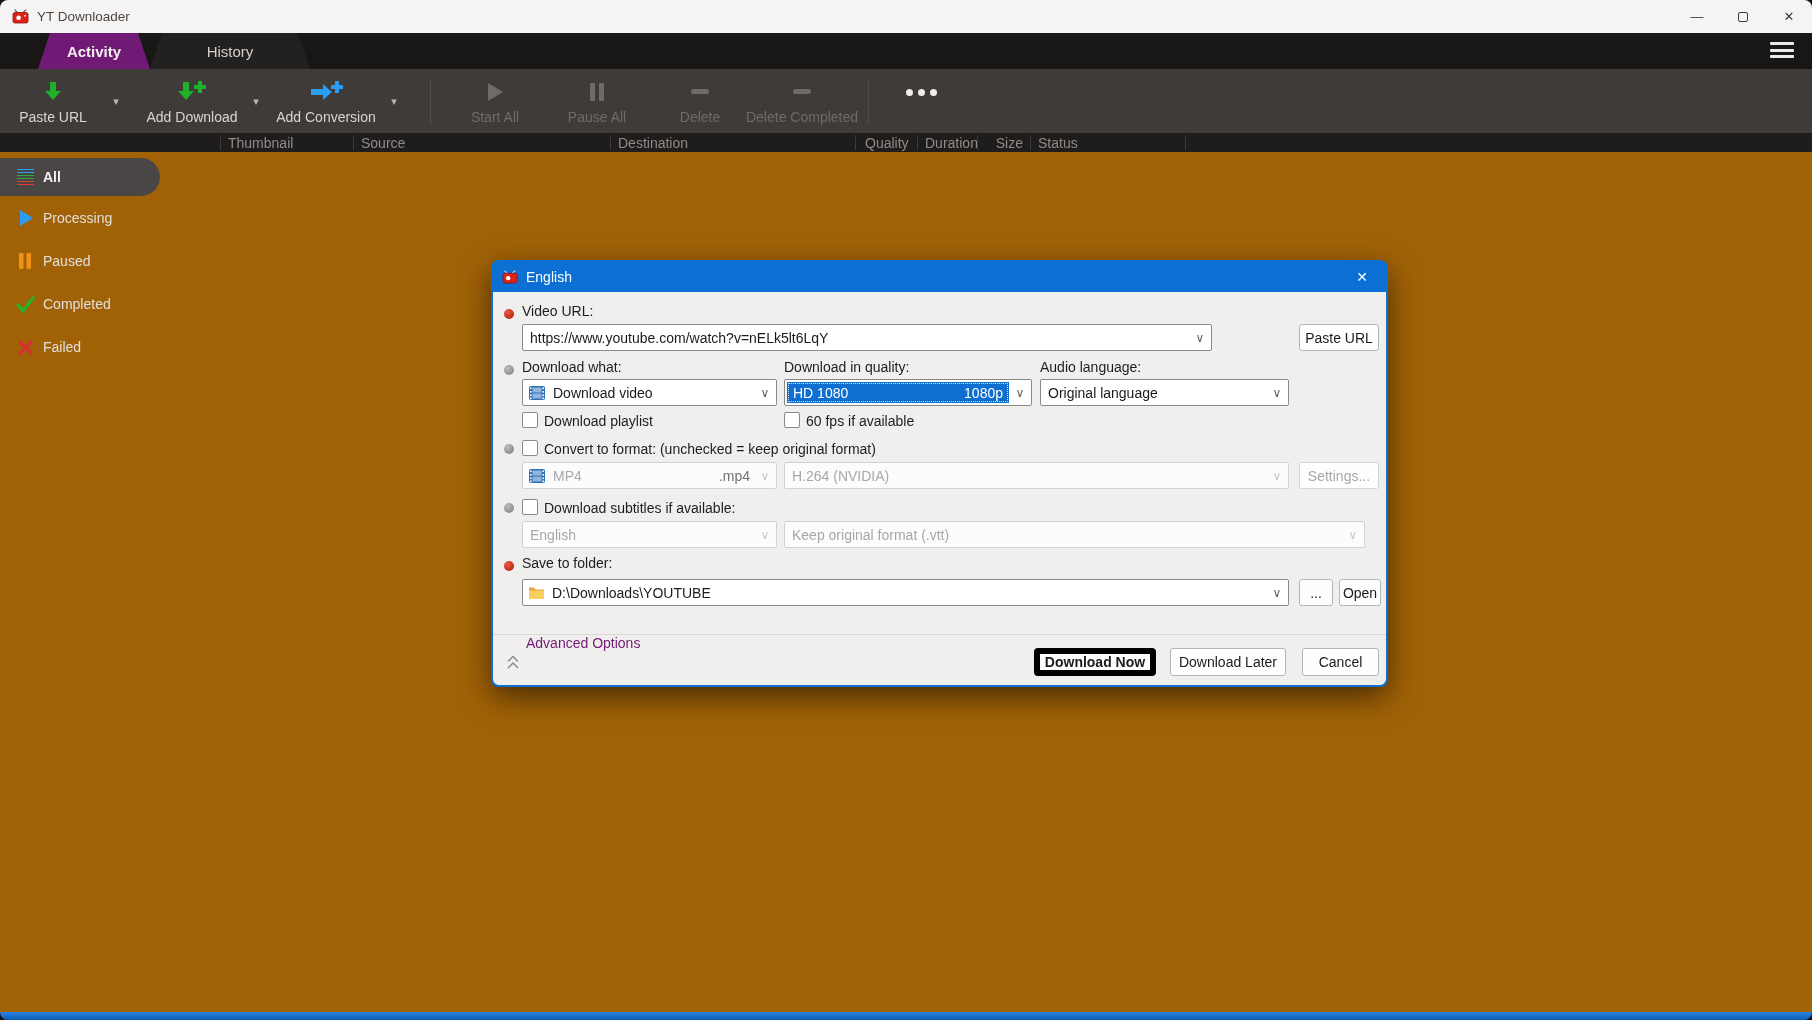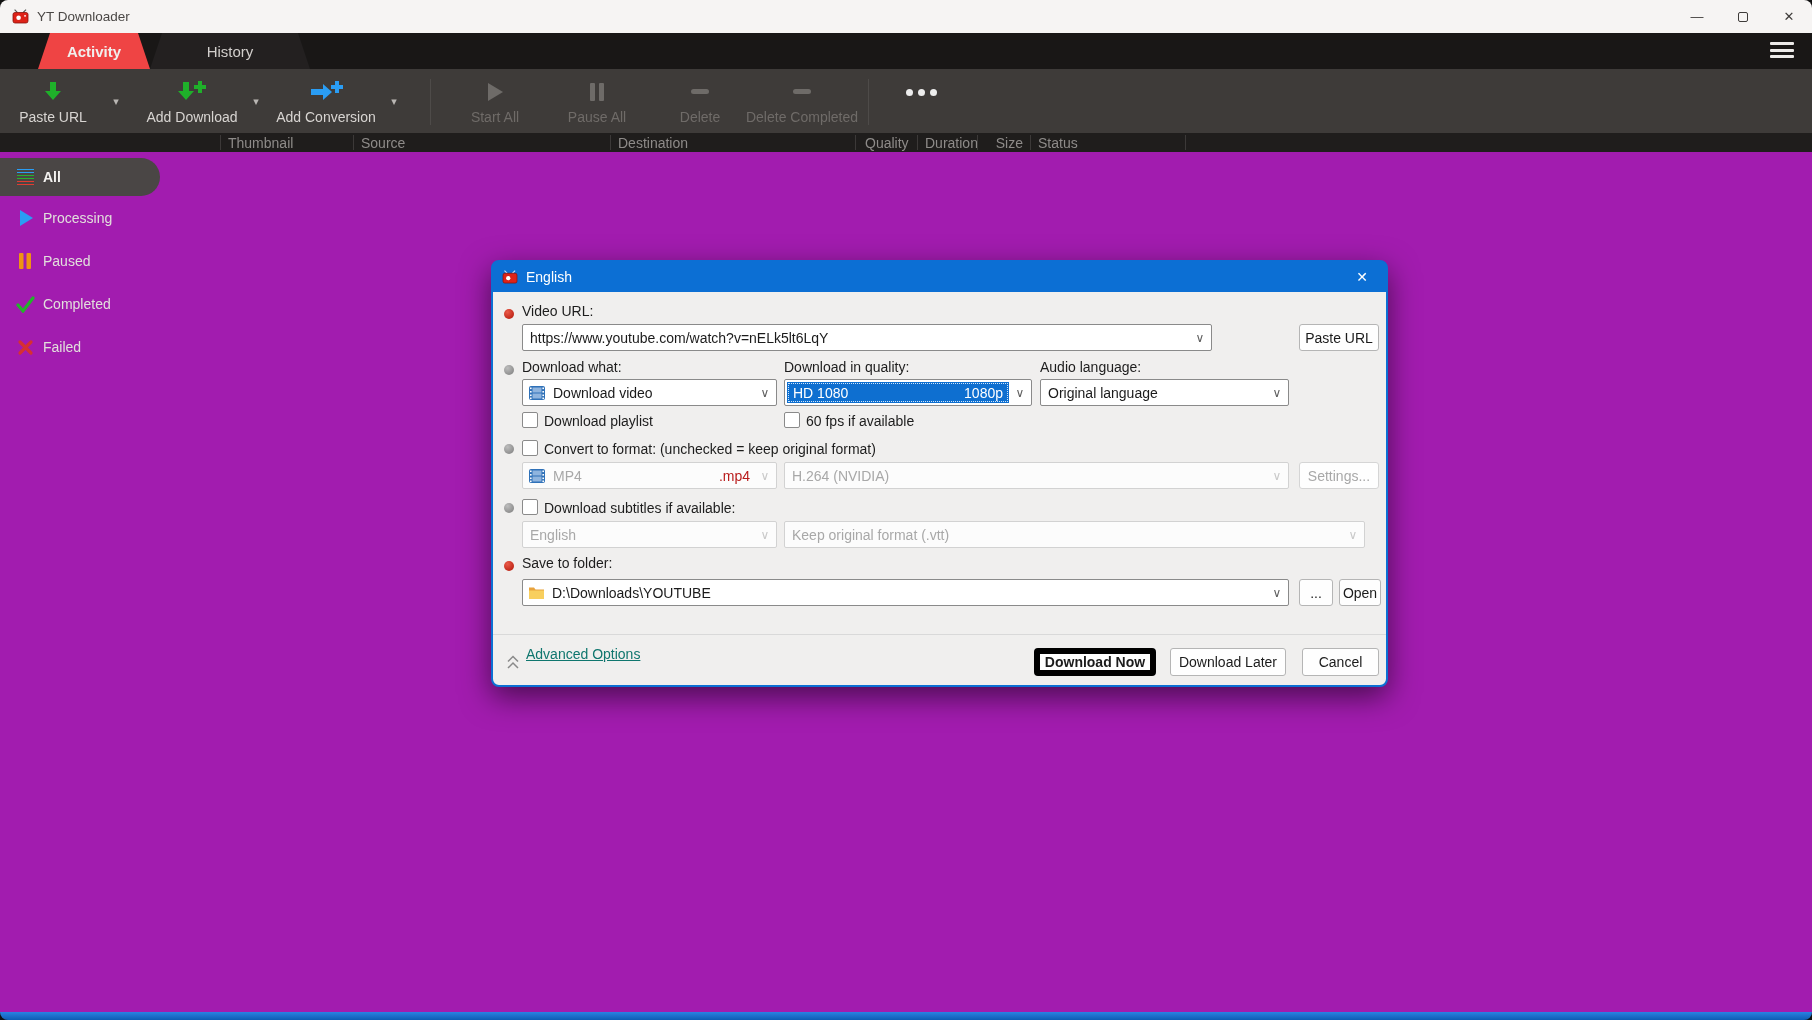--- a/index.html
+++ b/index.html
@@ -11,21 +11,21 @@
   #titlebar .appicon{margin-left:12px;display:flex;}
   #titlebar .apptitle{margin-left:8px;font-size:13.5px;color:#4a4745;}
   #wincontrols{position:absolute;right:0;top:0;height:33px;display:flex;}
   .wbtn{width:46px;height:33px;display:flex;align-items:center;justify-content:center;color:#3e3b39;font-size:13px;}
   .maxbox{width:10px;height:10px;border:1.2px solid #3e3b39;border-radius:2px;}
 
   
   #tabbar{position:absolute;left:0;top:33px;width:100%;height:36px;background:#191716;}
   .tab{position:absolute;top:0;height:36px;display:flex;align-items:center;justify-content:center;font-size:15px;
        clip-path:polygon(12px 0,calc(100% - 12px) 0,100% 100%,0 100%);}
-  #tab-activity{left:38px;width:112px;background:#ef4444;color:#f1efed;font-weight:700;}
+  #tab-activity{left:38px;width:112px;background:#701a75;color:#f1efed;font-weight:700;}
   #tab-history{left:150px;width:160px;background:#232020;color:#d2cfcc;}
   #hamburger{position:absolute;right:18px;top:9px;width:24px;display:flex;flex-direction:column;gap:3.5px;}
   #hamburger span{display:block;height:3px;background:#eceae8;border-radius:1px;}
 
   
   #toolbar{position:absolute;left:0;top:69px;width:100%;height:64px;background:#3e3b39;}
   .tbtn{position:absolute;top:7px;height:52px;text-align:center;font-size:14px;color:#d8d5d2;cursor:default;}
   .tbtn .ic{height:32px;display:flex;align-items:center;justify-content:center;}
   .tbtn .lb{margin-top:1px;white-space:nowrap;}
   .tbtn.disabled{color:#6f6b68;}
@@ -33,21 +33,21 @@
   .tsep{position:absolute;top:10px;width:1px;height:46px;background:#4e4b49;}
   .dots{display:flex;gap:5px;align-items:center;}
   .dots i{width:7px;height:7px;border-radius:50%;background:#ededed;}
 
   
   #colheader{position:absolute;left:0;top:133px;width:100%;height:19px;background:#1f1d1c;}
   .hlbl{position:absolute;top:2px;font-size:14px;color:#8e8b89;white-space:nowrap;}
   .hdiv{position:absolute;top:2px;height:15px;width:1px;background:#3c3938;}
 
   
-  #content{position:absolute;left:0;top:152px;width:100%;height:860px;background:#a21caf;}
+  #content{position:absolute;left:0;top:152px;width:100%;height:860px;background:#a16207;}
   .sitem{position:absolute;left:0;width:160px;height:38px;display:flex;align-items:center;color:#e2dfdc;font-size:14px;}
   .sitem.selected{background:#4a4645;border-radius:0 19px 19px 0;}
   .sitem .sic{width:24px;margin-left:13px;margin-right:6px;display:flex;align-items:center;justify-content:center;}
   .sitem.selected .slb{font-weight:700;color:#f4f2f0;}
 
   
   .alllines{display:flex;flex-direction:column;gap:1.6px;width:17px;}
   .alllines b{display:block;height:4.6px;border-top:1.7px solid;border-bottom:1.7px solid;}
   .alllines .l-blue{border-color:#2a9df4;}
   .alllines .l-green{border-color:#27b02e;}
@@ -72,21 +72,21 @@
   .dot-gray{background:radial-gradient(circle at 35% 30%,#bdbdbd,#7c7c7c);}
 
   .combo{position:absolute;height:27px;background:#fff;border:1px solid #8a8a8a;border-radius:2px;
     display:flex;align-items:center;font-size:14px;color:#1b1b1b;overflow:hidden;}
   .combo .txt{flex:1;padding:0 7px;white-space:nowrap;overflow:hidden;}
   .combo .rtxt{padding:0 4px;color:#1b1b1b;}
   .combo .chev{width:22px;text-align:center;color:#5f5f5f;font-size:12px;flex:none;}
   .combo .licon{margin-left:5px;display:flex;flex:none;}
   .combo.disabled{background:#fcfcfc;border-color:#d2d2d2;color:#a8a8a8;}
   .combo.disabled .chev{color:#c9c9c9;}
-  .combo.disabled .rtxt{color:#b91c1c;margin-left:16px;}
+  .combo.disabled .rtxt{color:#737373;margin-left:16px;}
 
   .combo.qsel{padding:2px 0 2px 2px;}
   .qfill{flex:1;align-self:stretch;background:#0e6fd0;color:#fff;display:flex;align-items:center;
     justify-content:space-between;padding:0 6px;outline:1px dotted #cfe4f8;outline-offset:-2px;}
 
   .btn{position:absolute;height:27px;background:#fefefe;border:1px solid #b5b5b5;border-radius:3px;
     font-size:14px;color:#1b1b1b;display:flex;align-items:center;justify-content:center;}
   .btn.disabled{color:#a8a8a8;border-color:#d5d5d5;}
   .btn.primary{border:6px solid #000000;border-radius:4px;font-weight:700;}
 
@@ -420,21 +420,21 @@
     <div class="btn" style="left:846px;top:317px;width:42px;">
       <span>Open</span>
     </div>
 
     <div id="dlg-sep"></div>
     <span style="position:absolute;left:13px;top:392px;">
       <svg width="14" height="16" viewBox="0 0 14 16">
           <path d="M2 7.5l5-5 5 5M2 14l5-5 5 5" stroke="#8a8a8a" stroke-width="1.5" fill="none"></path>
         </svg>
     </span>
-    <span class="dlabel" style="left:33px;top:384px;color:#0f766e;text-decoration:underline;">Advanced Options</span>
+    <span class="dlabel" style="left:33px;top:373px;color:#701a75;">Advanced Options</span>
 
     <div class="btn primary" style="left:541px;top:386px;width:122px;height:28px;">
       <span>Download Now</span>
     </div>
     <div class="btn" style="left:677px;top:386px;width:116px;height:28px;">
       <span>Download Later</span>
     </div>
     <div class="btn" style="left:809px;top:386px;width:77px;height:28px;">
       <span>Cancel</span>
     </div>

